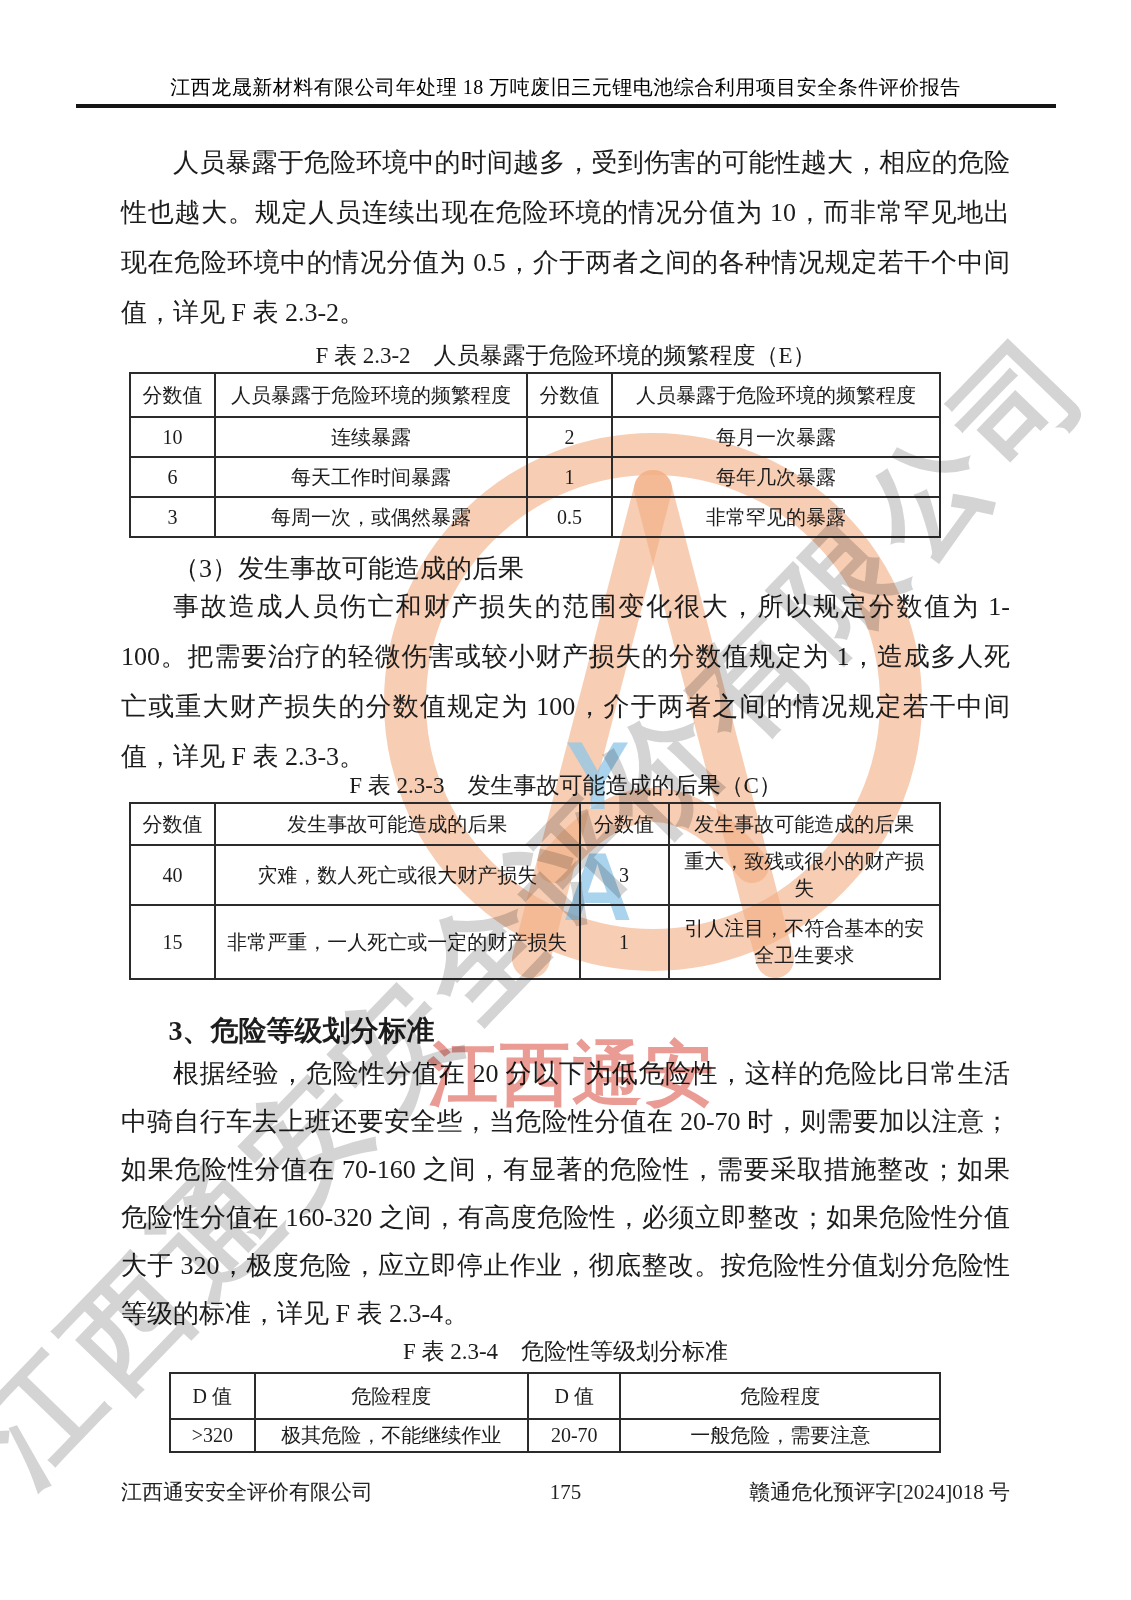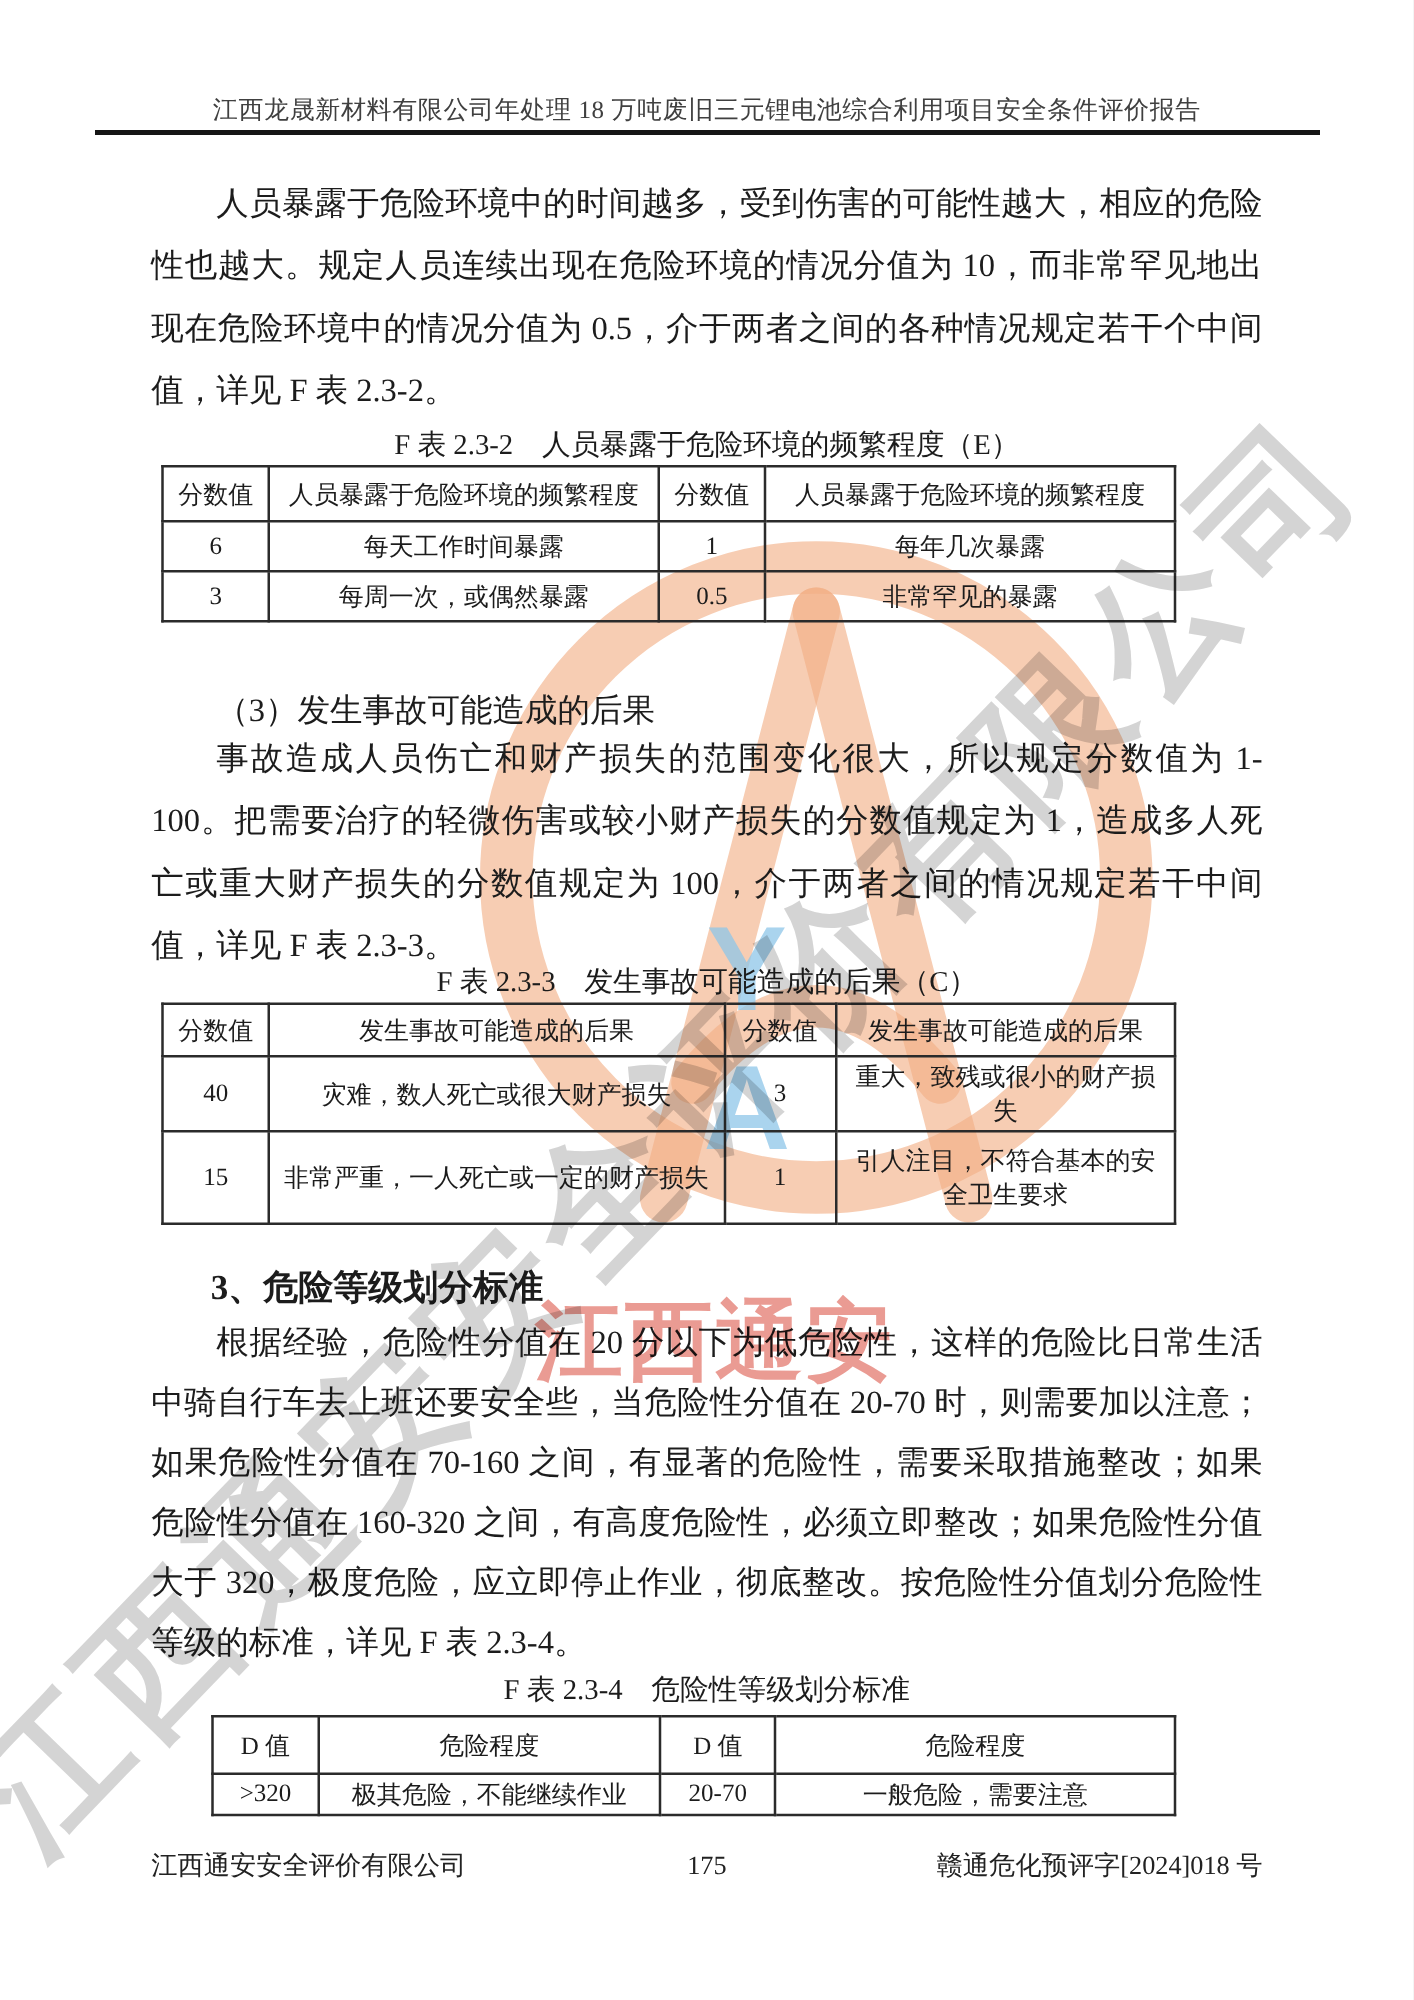--- a/index.html
+++ b/index.html
@@ -25,21 +25,21 @@
   }
   .wm-red {
     left:428px; top:1032px; z-index:2; white-space:nowrap;
     font-weight:bold; font-size:70px; line-height:86px; letter-spacing:2px;
     color:rgba(217,72,58,0.55); mix-blend-mode:multiply;
   }
   
   .content { position:absolute; inset:0; z-index:1; }
   .hdr-title {
     position:absolute; top:74px; left:0; width:100%;
-    text-align:center; font-size:20px; letter-spacing:0.5px; color:#404040;
+    text-align:center; font-size:20px; letter-spacing:0.5px; color:#000000;
   }
   .hdr-rule {
     position:absolute; top:104px; left:76px; width:980px; height:0;
     border-top:4px solid #151515;
   }
   .para {
     position:absolute; left:121px; width:889px;
     font-size:26px; line-height:50px; text-align:justify; text-indent:2em;
   }
   .p1 { top:138px; }
@@ -115,20 +115,26 @@
           <col style="width:38.5%">
           <col style="width:10.5%">
           <col style="width:40.5%">
         </colgroup>
       <tbody>
         <tr class="hrow">
           <td>分数值</td>
           <td>人员暴露于危险环境的频繁程度</td>
           <td>分数值</td>
           <td>人员暴露于危险环境的频繁程度</td>
+        </tr>
+        <tr>
+          <td>10</td>
+          <td>连续暴露</td>
+          <td>2</td>
+          <td>每月一次暴露</td>
         </tr>
         <tr>
           <td>6</td>
           <td>每天工作时间暴露</td>
           <td>1</td>
           <td>每年几次暴露</td>
         </tr>
         <tr>
           <td>3</td>
           <td>每周一次，或偶然暴露</td>

